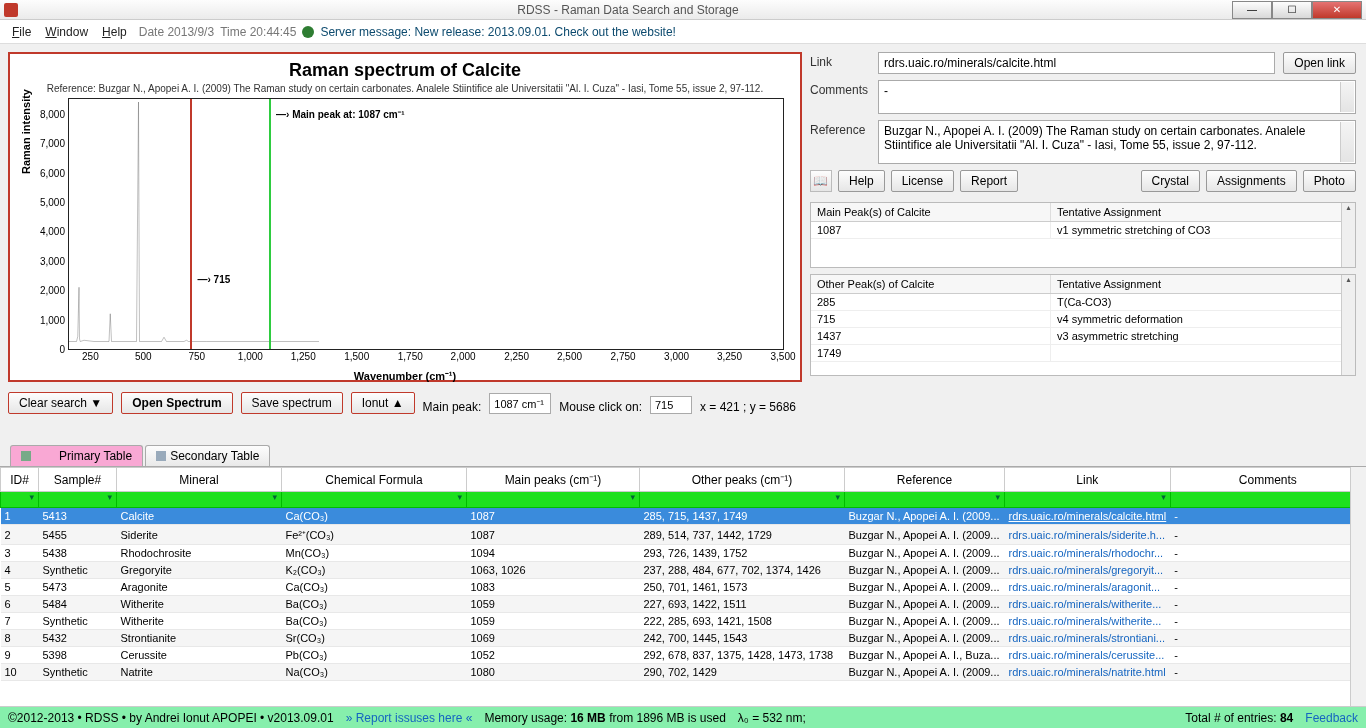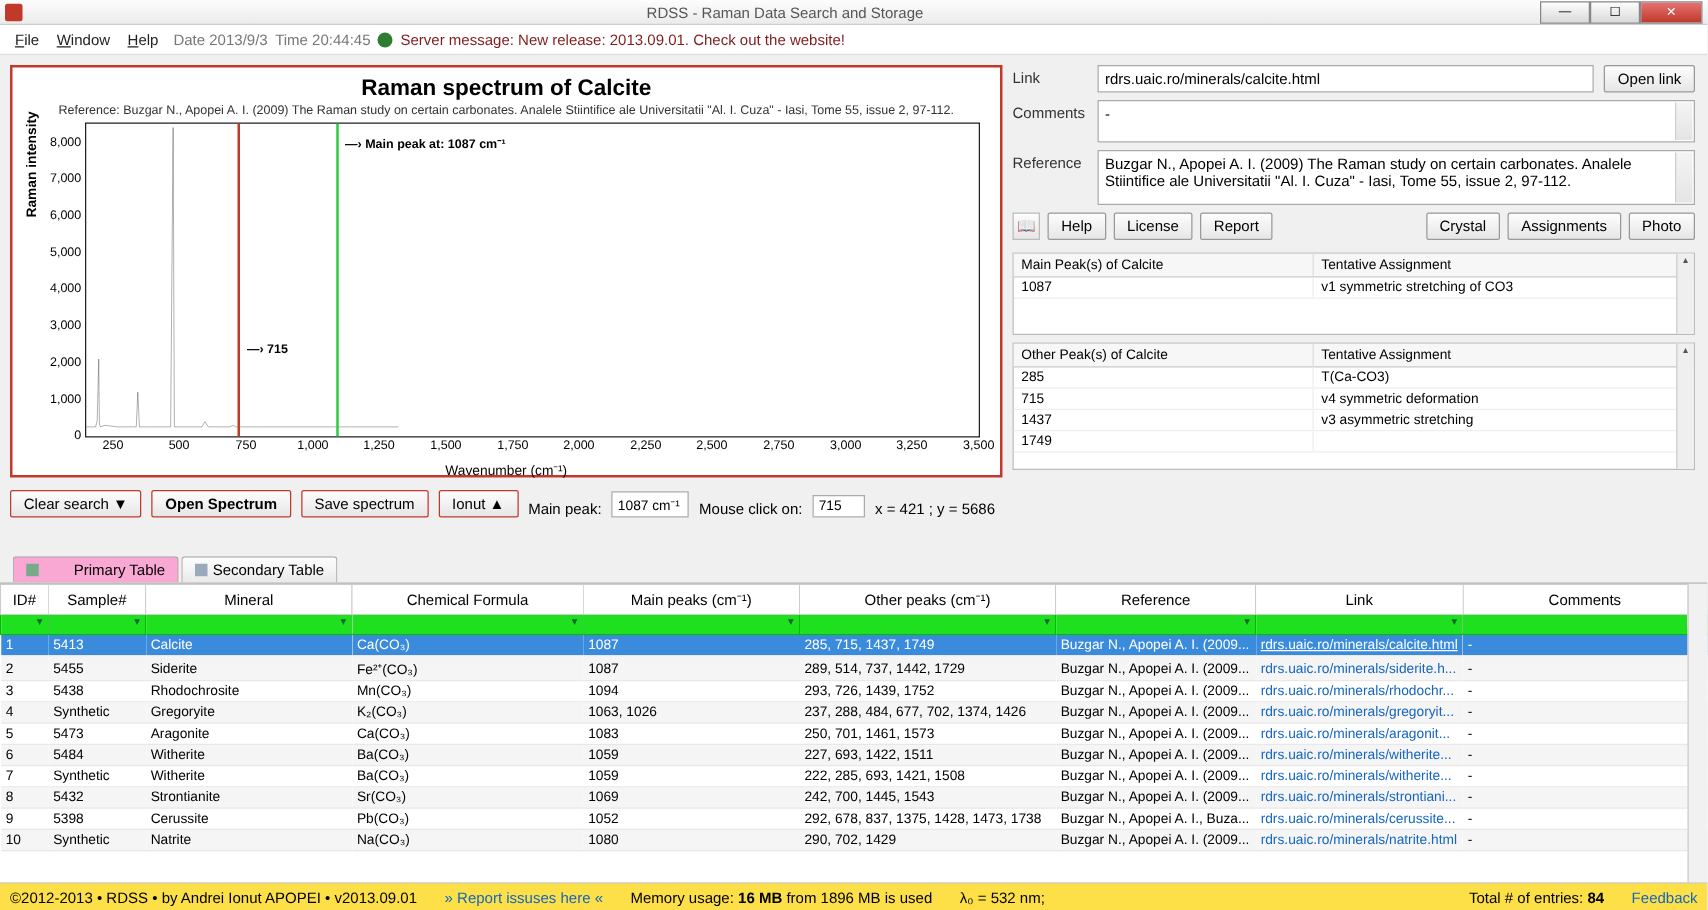--- a/index.html
+++ b/index.html
@@ -12,34 +12,34 @@
 .win-controls { display:flex; gap:0; }
 .win-btn { width:40px; height:18px; border:1px solid #888; background:linear-gradient(#fdfdfd,#d9d9d9); display:flex; align-items:center; justify-content:center; font-size:10px; }
 .win-btn.close { background:linear-gradient(#e57373,#c0392b); color:#fff; width:50px; }
 
 
 .menubar { height:24px; background:#fff; display:flex; align-items:center; padding:0 6px; gap:2px; border-bottom:1px solid #ddd; }
 .menubar .menu-item { padding:2px 6px; color:#222; }
 .menubar .menu-item u { text-decoration: underline; }
 .menubar .info { color:#777; margin-left:4px; }
 .menubar .globe { width:12px; height:12px; background:#2e7d32; border-radius:50%; display:inline-block; margin:0 4px; }
-.menubar .server-msg { color:#7f1d1d; }
+.menubar .server-msg { color:#0c4a6e; }
 
 
 .main { display:flex; height:398px; }
 .left-pane { width:810px; padding:8px; }
 .right-pane { flex:1; padding:8px 10px 8px 0; }
 
 
 .spectrum-box { border:2px solid #c0392b; background:#fff; padding:6px 8px; height:330px; position:relative; }
 .spectrum-title { text-align:center; font-weight:bold; font-size:18px; }
 .spectrum-ref { text-align:center; font-size:10px; color:#333; margin:2px 0 4px; }
 .plot { position:relative; height:252px; margin-left:50px; margin-right:8px; border:1px solid #222; background:#fff; }
 .ylabel { position:absolute; left:10px; top:120px; transform:rotate(-90deg); transform-origin:left top; font-size:11px; font-weight:bold; }
-.xlabel { text-align:center; font-size:11px; font-weight:normal; margin-top:18px;}
+.xlabel { text-align:center; font-size:11px; font-weight:bold; margin-top:18px;}
 .ytick { position:absolute; right:100%; padding-right:4px; font-size:10px; transform:translateY(-50%); }
 .xtick { position:absolute; top:100%; padding-top:2px; font-size:10px; transform:translateX(-50%); }
 .peak-line { position:absolute; top:0; bottom:0; width:2px; }
 .peak-main { background:#2ecc40; }
 .peak-cursor { background:#c0392b; }
 .peak-label { position:absolute; font-size:10px; font-weight:bold; white-space:nowrap; }
 .spectrum-trace { position:absolute; left:0; right:0; bottom:0; height:100%; }
 .plot svg polyline { fill:none; stroke:#000; stroke-width:1; }
 
 .toolbar-row { display:flex; align-items:flex-end; gap:8px; margin-top:10px; }
@@ -84,21 +84,21 @@
 .grid tbody tr:nth-child(odd) td { background:#fff; }
 .grid tbody tr:nth-child(even) td { background:#f5f5f5; }
 .grid tbody tr.selected td { background:#3a8bdc !important; color:#fff; }
 .grid .link-cell { color:#1565c0; }
 .grid tbody tr.selected .link-cell { color:#fff; text-decoration:underline; }
 .c-id{width:38px;} .c-sample{width:78px;} .c-mineral{width:165px;} .c-formula{width:185px;} .c-main{width:173px;} .c-other{width:205px;} .c-ref{width:160px;} .c-link{width:165px;} .c-comments{width:auto;}
 .grid-vscroll { position:absolute; right:0; top:0; bottom:0; width:16px; background:#f1f1f1; border-left:1px solid #ccc; }
 .grid-settings { position:absolute; right:0; top:0; width:16px; height:36px; background:#f7f7f7; border:1px solid #ccc; display:flex; align-items:center; justify-content:center; font-size:10px; }
 
 
-.statusbar { position:absolute; left:0; right:0; bottom:0; height:22px; background:#fde047; border-top:1px solid #ccc; display:flex; align-items:center; padding:0 8px; gap:22px; font-size:11px; }
+.statusbar { position:absolute; left:0; right:0; bottom:0; height:22px; background:#86efac; border-top:1px solid #ccc; display:flex; align-items:center; padding:0 8px; gap:12px; font-size:11px; }
 .statusbar .link { color:#1565c0; }
 .statusbar .spacer { flex:1; }
 </style>
 </head>
 <body>
 
 <div class="titlebar">
   <div class="app-icon"></div>
   <div class="title">RDSS - Raman Data Search and Storage</div>
   <div class="win-controls">

